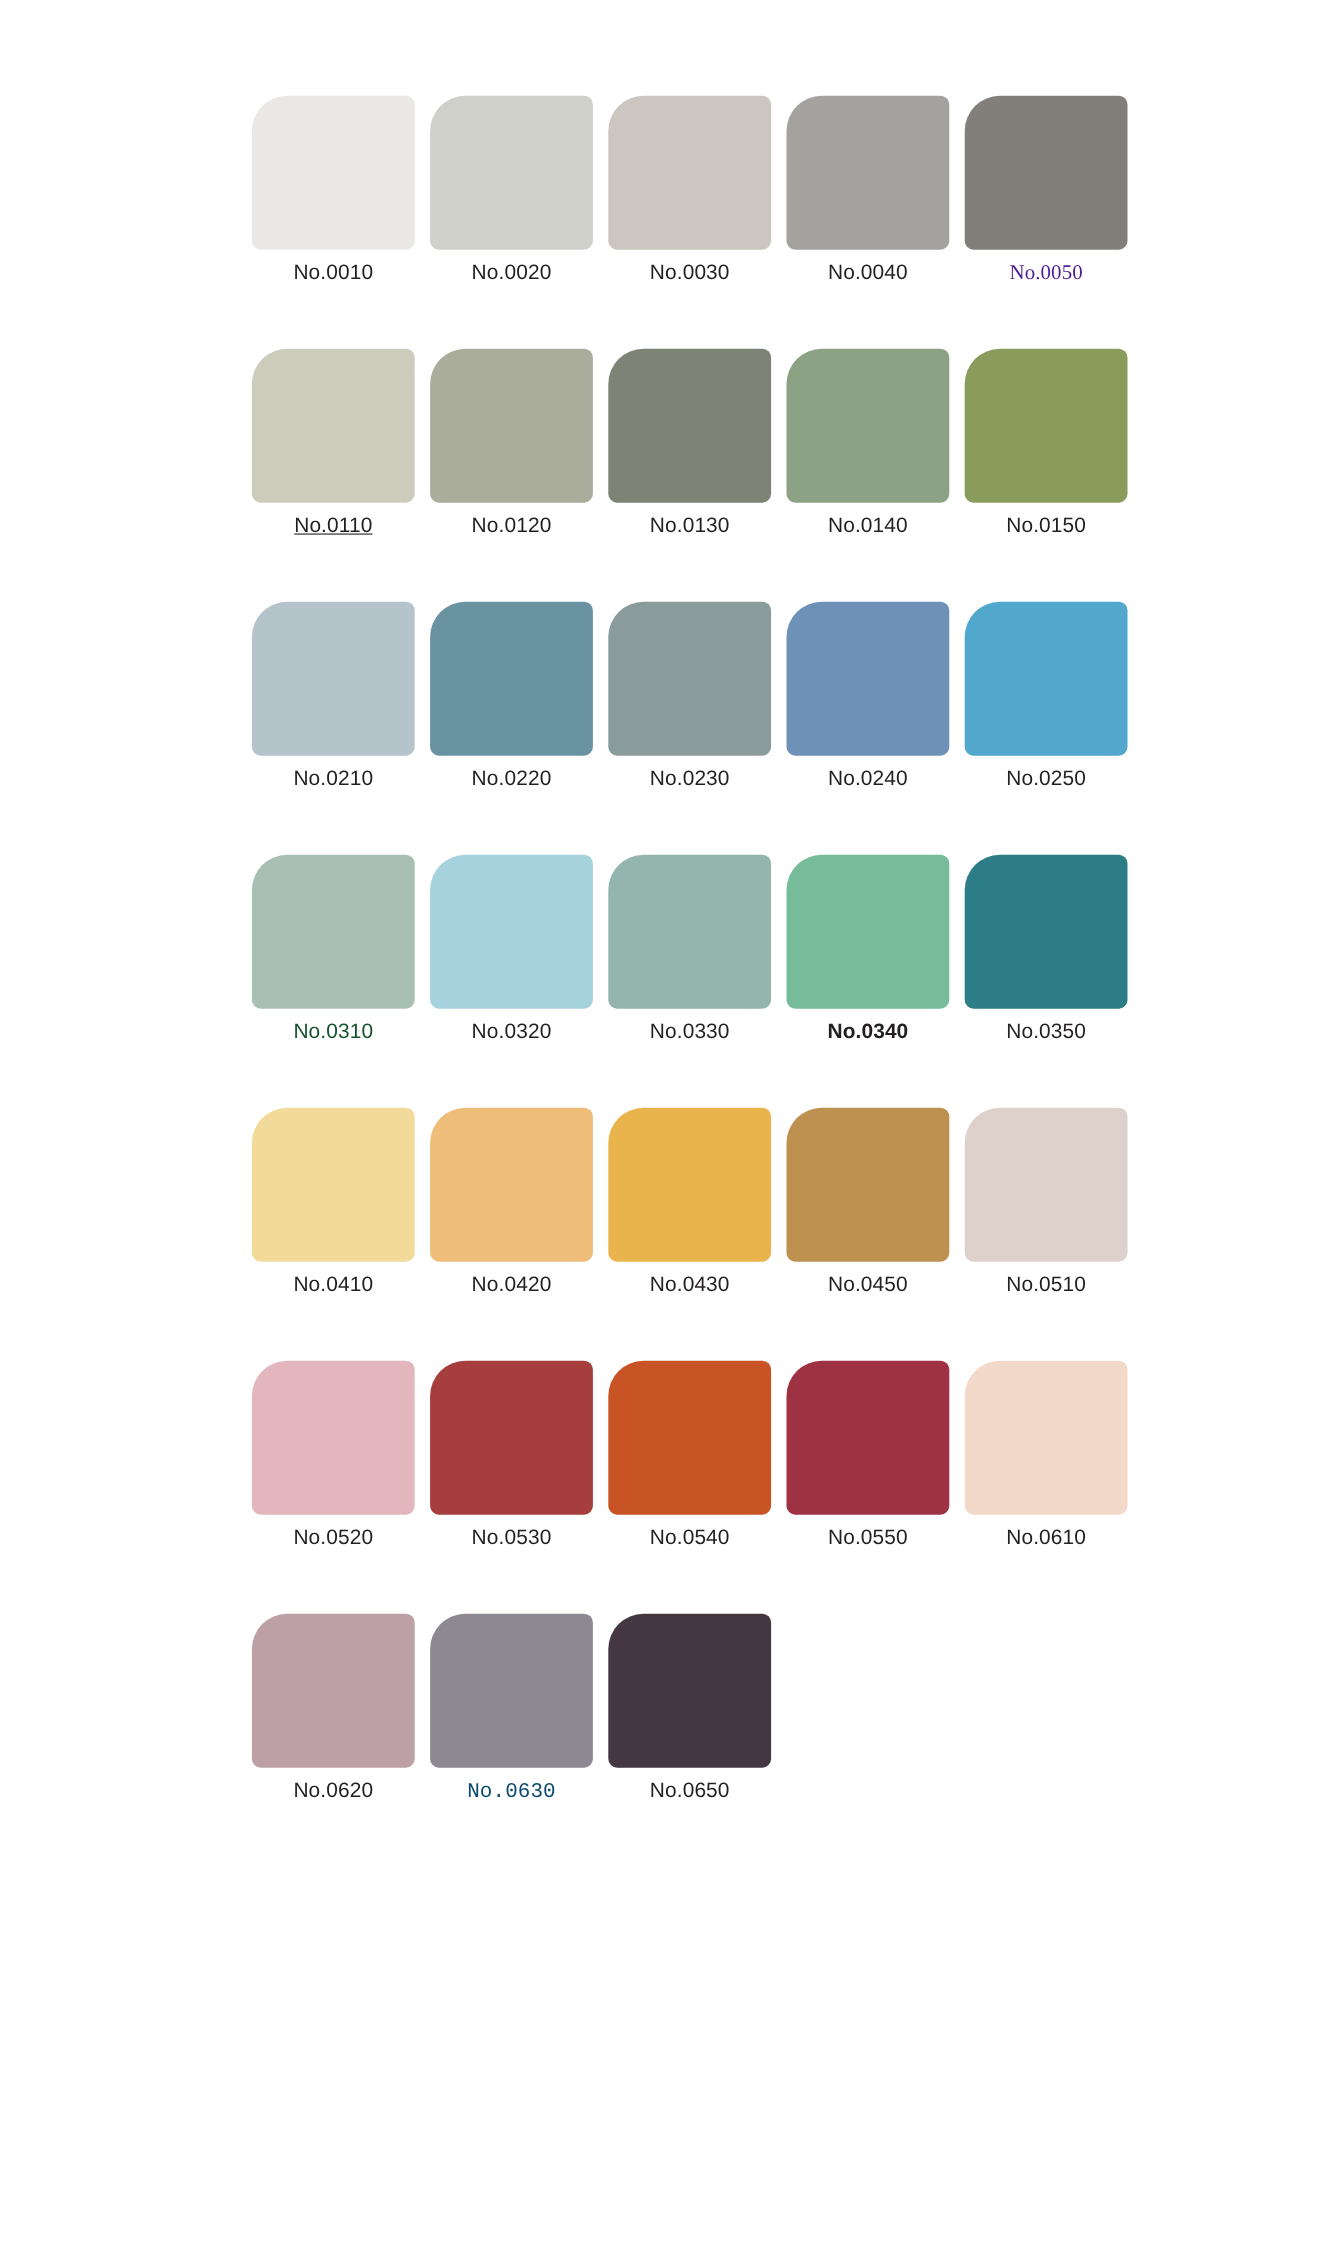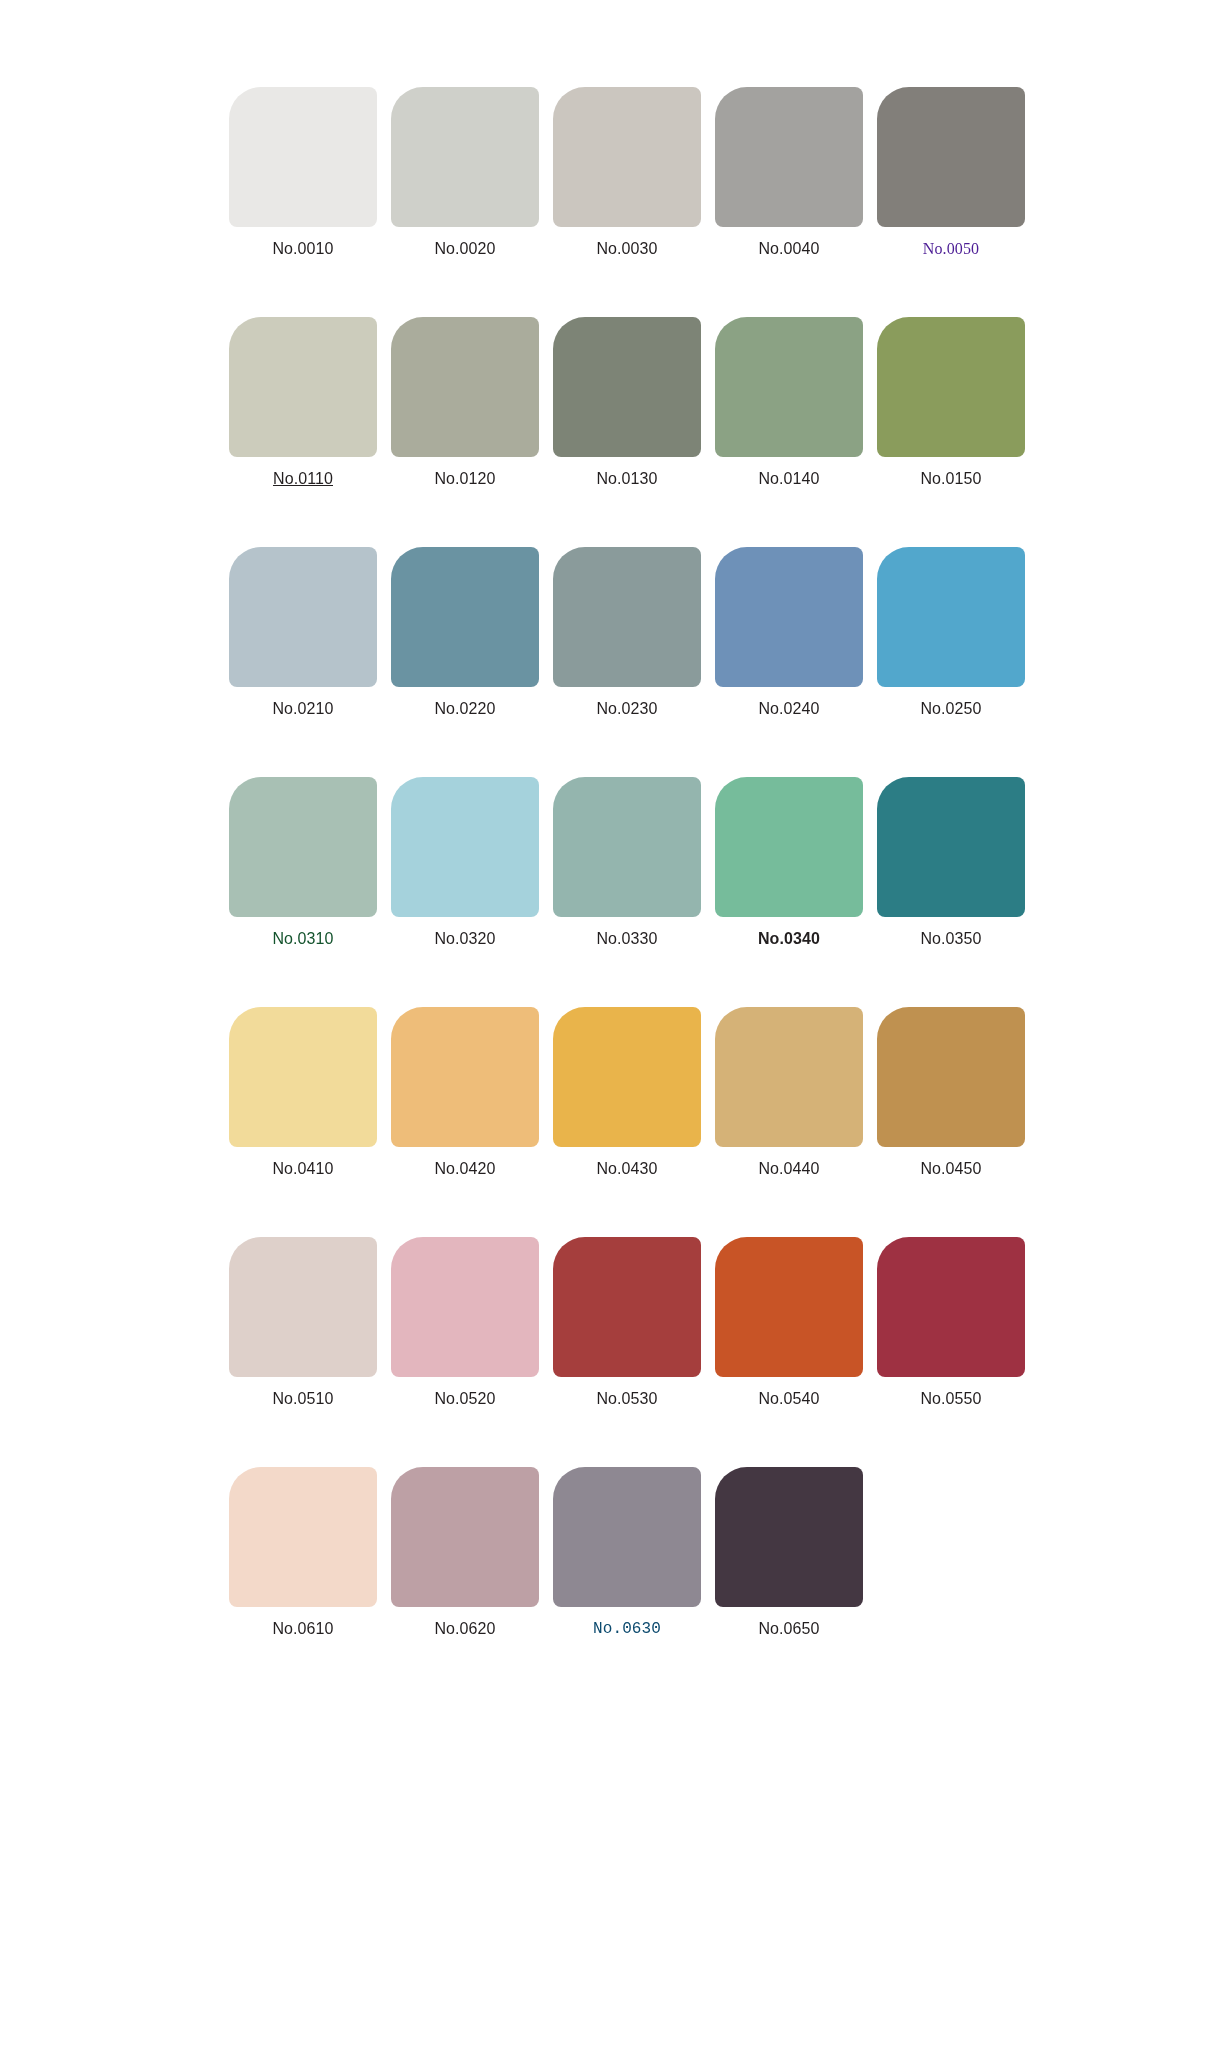--- a/index.html
+++ b/index.html
@@ -43,21 +43,21 @@
 
   .swatch-chip {
     width: 148px;
     height: 140px;
     border-radius: 32px 8px 8px 8px;
     display: block;
   }
 
   .swatch-label {
     margin-top: 12px;
-    font-size: 16px;
+    font-size: 19px;
     line-height: 20px;
     color: #231f20;
     letter-spacing: 0.1px;
     text-align: left;
     white-space: nowrap;
     font-family: "Liberation Sans", "DejaVu Sans", sans-serif;
   }
 </style>
 </head>
 <body style="background: rgb(255, 255, 255);">
@@ -150,24 +150,20 @@
       </div>
       <div class="swatch-cell">
         <div class="swatch-chip" style="background-color: rgb(238, 189, 121);"></div>
         <div class="swatch-label" style="color: rgb(35, 31, 32);">No.0420</div>
       </div>
       <div class="swatch-cell">
         <div class="swatch-chip" style="background-color: rgb(233, 180, 75);"></div>
         <div class="swatch-label" style="color: rgb(35, 31, 32);">No.0430</div>
       </div>
       <div class="swatch-cell">
-        <div class="swatch-chip" style="background-color: rgb(213, 178, 119);"></div>
-        <div class="swatch-label" style="color: rgb(35, 31, 32);">No.0440</div>
-      </div>
-      <div class="swatch-cell">
         <div class="swatch-chip" style="background-color: rgb(191, 145, 80);"></div>
         <div class="swatch-label" style="color: rgb(35, 31, 32);">No.0450</div>
       </div>
       <div class="swatch-cell">
         <div class="swatch-chip" style="background-color: rgb(222, 208, 202);"></div>
         <div class="swatch-label" style="color: rgb(35, 31, 32);">No.0510</div>
       </div>
       <div class="swatch-cell">
         <div class="swatch-chip" style="background-color: rgb(227, 182, 190);"></div>
         <div class="swatch-label" style="color: rgb(35, 31, 32);">No.0520</div>

